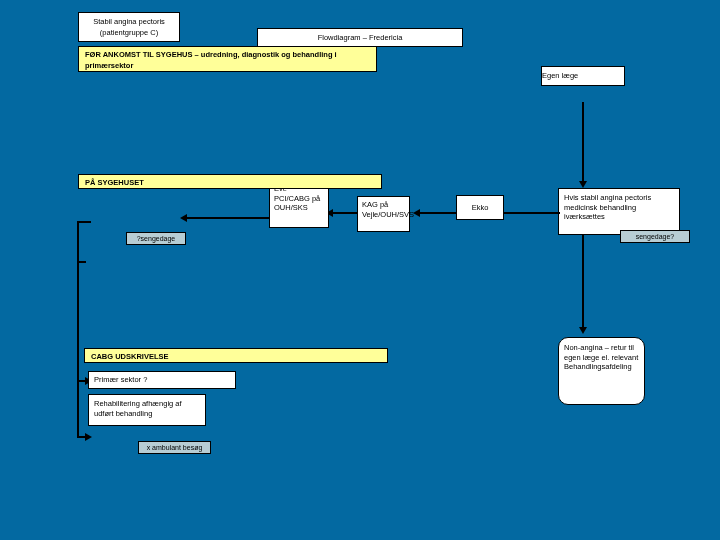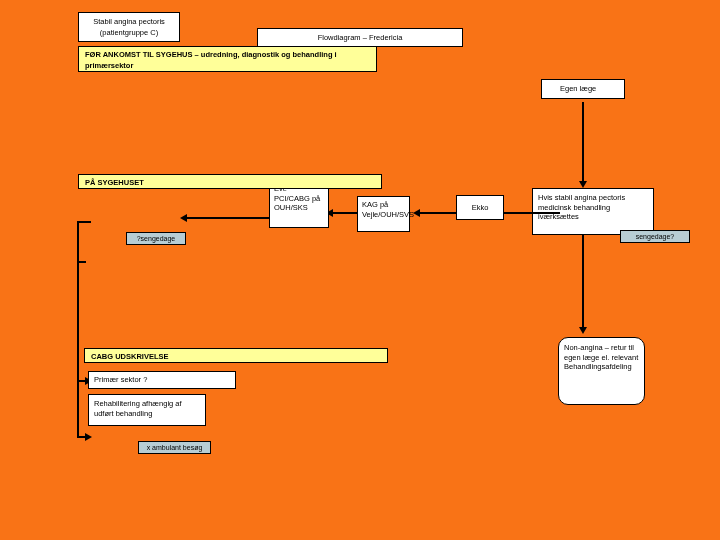--- a/index.html
+++ b/index.html
@@ -4,21 +4,21 @@
 <style>
   html, body {
     margin: 0;
     padding: 0;
     background: #ffffff;
   }
   #canvas {
     position: relative;
     width: 720px;
     height: 540px;
-    background: #f97316;
+    background: #0369a1;
     font-family: "Liberation Sans", sans-serif;
     overflow: hidden;
   }
 
   
   .node {
     position: absolute;
     box-sizing: border-box;
     border: 1px solid #000000;
     background: #ffffff;
@@ -94,26 +94,26 @@
 <body>
 
 <div id="canvas">
 
   <div class="node center" style="left:78px; top:12px; width:102px; height:30px; line-height:10.5px; padding-top:4px;">Stabil angina pectoris (patientgruppe C)</div>
 
   <div class="node center vcenter" style="left:257px; top:28px; width:206px; height:19px; justify-content:center;">Flowdiagram – Fredericia</div>
 
   <div class="banner" style="left:78px; top:46px; width:299px; height:26px;">FØR ANKOMST TIL SYGEHUS – udredning, diagnostik og behandling i primærsektor</div>
 
-  <div class="node vcenter" style="left:541px; top:79px; width:84px; height:20px; padding-left:18px;">Egen læge</div>
+  <div class="node vcenter" style="left:541px; top:66px; width:84px; height:20px; padding-left:0;">Egen læge</div>
 
   <div class="conn vline" style="left:582px; top:102px; width:2px; height:80px;"></div>
   <div class="arrow arrow-down" style="left:579px; top:181px;"></div>
 
-  <div class="node" style="left:532px; top:188px; width:122px; height:47px; padding:4px 5px;">Hvis stabil angina pectoris medicinsk behandling iværksættes</div>
+  <div class="node" style="left:558px; top:188px; width:122px; height:47px; padding:4px 5px;">Hvis stabil angina pectoris medicinsk behandling iværksættes</div>
 
   <div class="chip" style="left:620px; top:230px; width:70px; height:13px; text-align:center;">sengedage?</div>
 
   <div class="conn vline" style="left:582px; top:235px; width:2px; height:94px;"></div>
   <div class="arrow arrow-down" style="left:579px; top:327px;"></div>
 
   <div class="node" style="left:558px; top:337px; width:87px; height:68px; padding:5px 5px;border-radius:10px;">Non-angina – retur til egen læge el. relevant Behandlingsafdeling</div>
 
   <div class="conn hline" style="left:498px; top:212px; width:62px; height:2px;"></div>
   <div class="arrow arrow-left" style="left:492px; top:209px;"></div>

